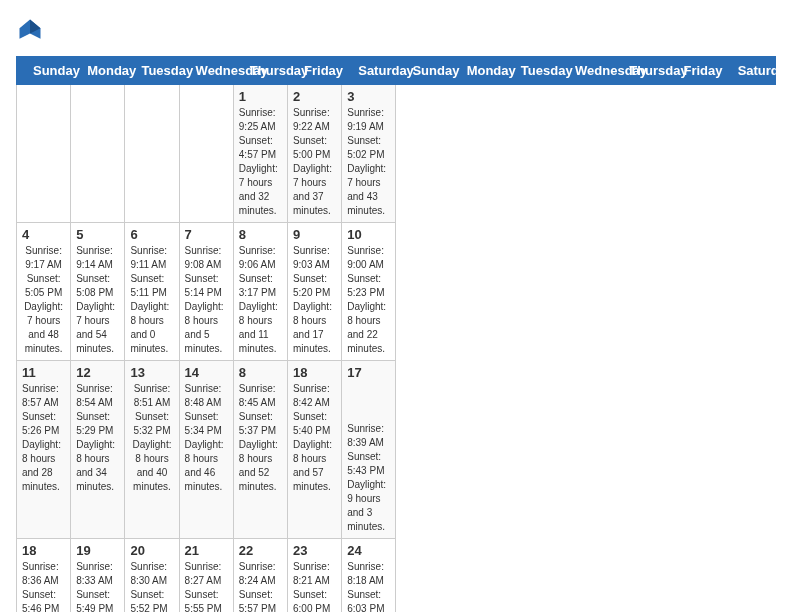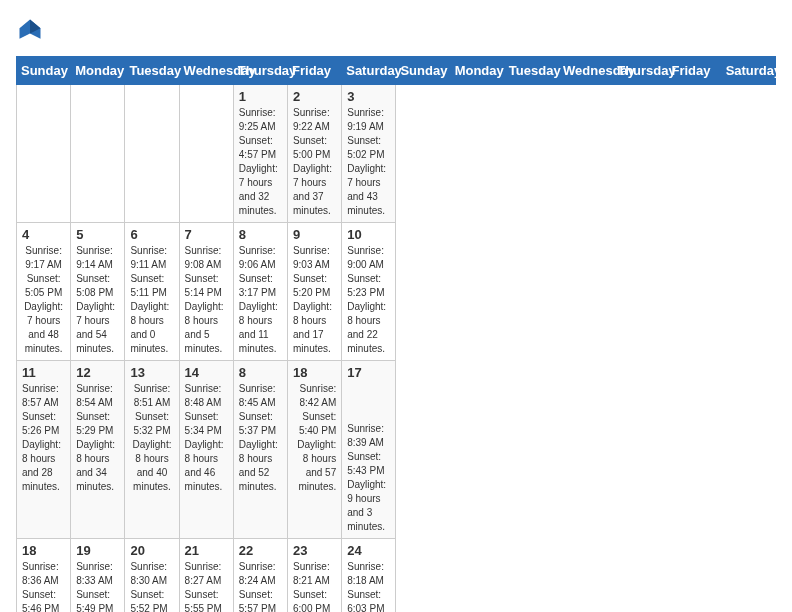--- a/index.html
+++ b/index.html
@@ -48,21 +48,21 @@
     table {
       width: 100%;
       border-collapse: collapse;
       table-layout: fixed;
     }
     thead th {
       background-color: #2a6db5;
       color: #fff;
       font-size: 13px;
       font-weight: bold;
-      padding: 6px 4px;
+      padding: 6px 16px;
       text-align: left;
       border: 1px solid #2a6db5;
     }
     tbody td {
       border: 1px solid #ccc;
       vertical-align: top;
       padding: 4px 5px;
       min-height: 80px;
       height: 90px;
     }
@@ -237,21 +237,21 @@
         </td>
         <td>
           <span class="day-number">8</span>
           <div class="day-detail" style="white-space: pre-line;">Sunrise: 8:45 AM
 Sunset: 5:37 PM
 Daylight: 8 hours
 and 52 minutes.</div>
         </td>
         <td>
           <span class="day-number">18</span>
-          <div class="day-detail" style="white-space: pre-line; text-align: right;">Sunrise: 8:42 AM
+          <div class="day-detail" style="white-space: pre-line;">Sunrise: 8:42 AM
 Sunset: 5:40 PM
 Daylight: 8 hours
 and 57 minutes.</div>
         </td>
         <td>
           <span class="day-number">17</span>
           <div class="day-detail" style="white-space: pre-line; margin-top: 42px;">Sunrise: 8:39 AM
 Sunset: 5:43 PM
 Daylight: 9 hours
 and 3 minutes.</div>

